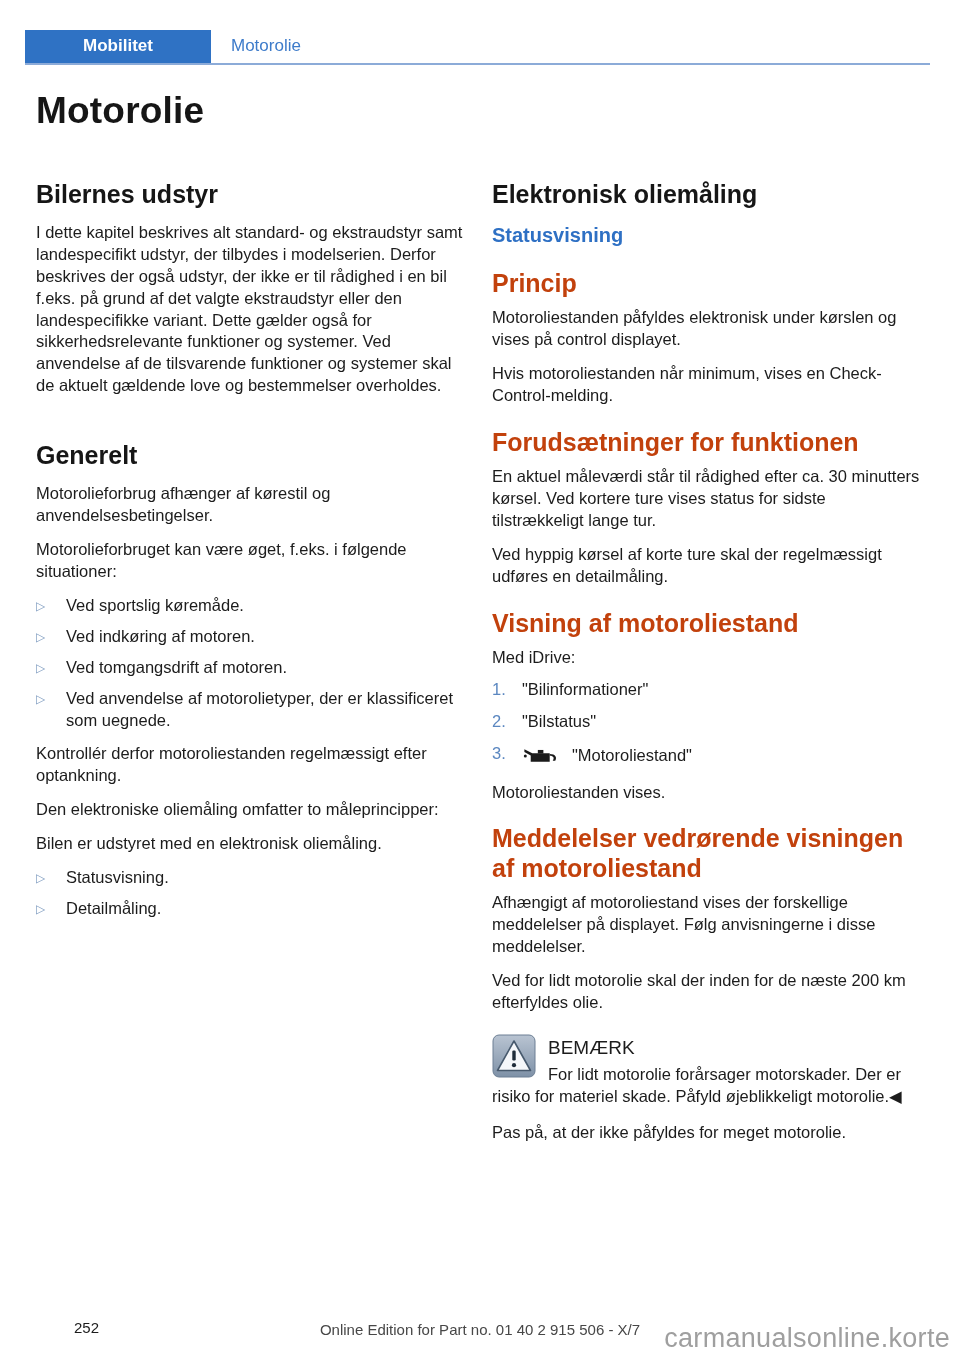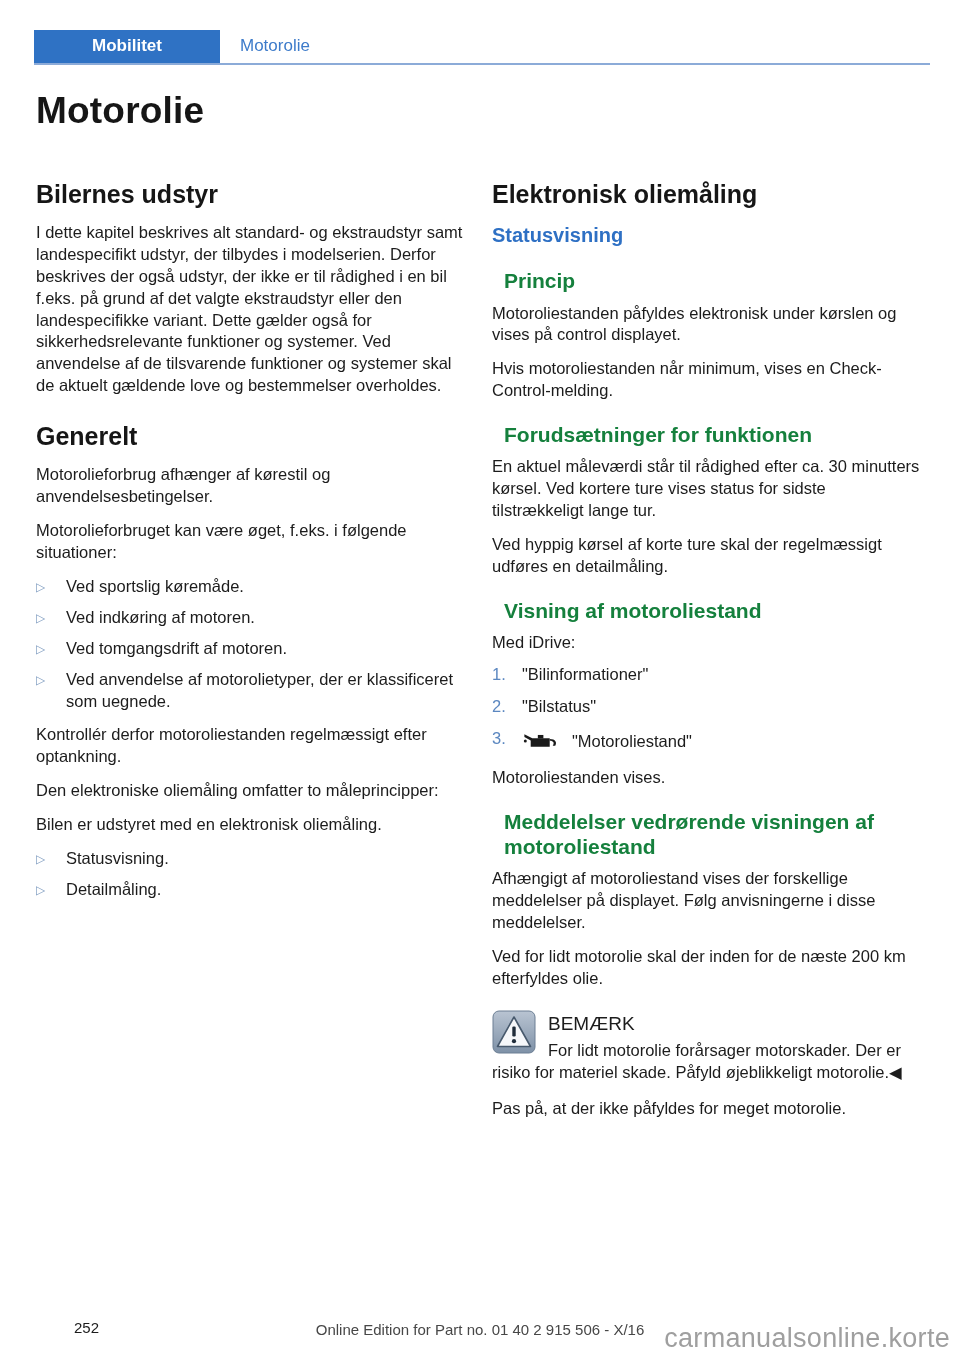--- a/index.html
+++ b/index.html
@@ -8,21 +8,21 @@
     position:relative;
     width:960px; height:1362px;
     background:#ffffff;
     font-family:"Liberation Sans", sans-serif;
     color:#1c1c1c;
     overflow:hidden;
   }
 
   
   .topbar {
-    position:absolute; top:30px; left:34px; right:30px;
+    position:absolute; top:30px; left:25px; right:30px;
     display:flex; align-items:stretch;
     border-bottom:2px solid #8fAFd9;
     border-bottom-color:#8cabd8;
   }
   .tab {
     background:#2f72c4; color:#ffffff;
     font-size:17px; font-weight:bold;
     width:186px; text-align:center;
     padding:6px 10px 7px;
   }
@@ -43,28 +43,28 @@
   .columns {
     position:absolute; top:180px; left:36px; width:886px;
     display:grid; grid-template-columns:1fr 1fr; column-gap:26px;
   }
   .col { font-size:16.5px; line-height:1.33; }
 
   h2.sec {
     font-size:25px; font-weight:bold; color:#161616;
     margin:0 0 13px 0; line-height:1.15;
   }
-  h2.sec.spaced { margin-top:25px; }
+  h2.sec.spaced { margin-top:44px; }
   .subhead1 {
     font-size:20px; font-weight:bold; color:#2e70c4;
     margin:2px 0 20px 0;
   }
   .subhead2 {
-    font-size:21px; font-weight:bold; color:#15803d;
-    margin:20px 0 9px 12px; line-height:1.2;
+    font-size:25px; font-weight:bold; color:#c2410c;
+    margin:20px 0 9px 0; line-height:1.2;
   }
   .col p { margin:0 0 12px 0; }
   .col p.tight { margin-bottom:10px; }
 
   
   .blist { margin:0 0 12px 0; }
   .bullet { display:flex; margin:0 0 9px 0; }
   .tri {
     flex:0 0 30px; color:#7f9cc0; font-size:12px;
     padding-top:3px; line-height:1.4;
@@ -230,16 +230,16 @@
         <div class="note-label">BEMÆRK</div>
         <div class="note-text">For lidt motorolie forårsager motorskader. Der er risiko for materiel skade. Påfyld øjeblikkeligt motorolie.◀</div>
       </div>
 
       <p>Pas på, at der ikke påfyldes for meget motorolie.</p>
 
     </div>
   </div>
 
   <div class="page-num">252</div>
-  <div class="edition">Online Edition for Part no. 01 40 2 915 506 - X/16</div>
+  <div class="edition">Online Edition for Part no. 01 40 2 915 506 - X/7</div>
   <div class="watermark">carmanualsonline.korte</div>
 
 </div>
 
 </body></html>

